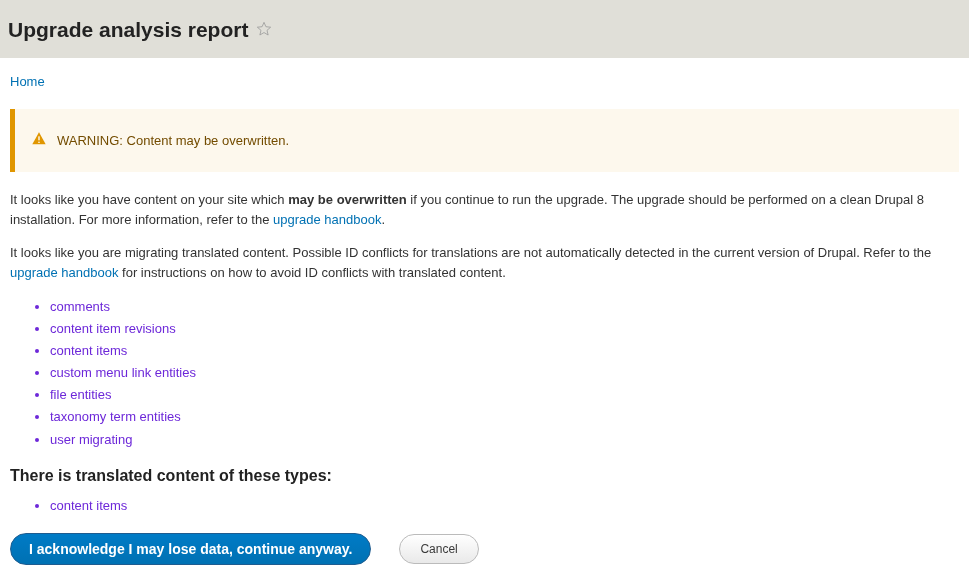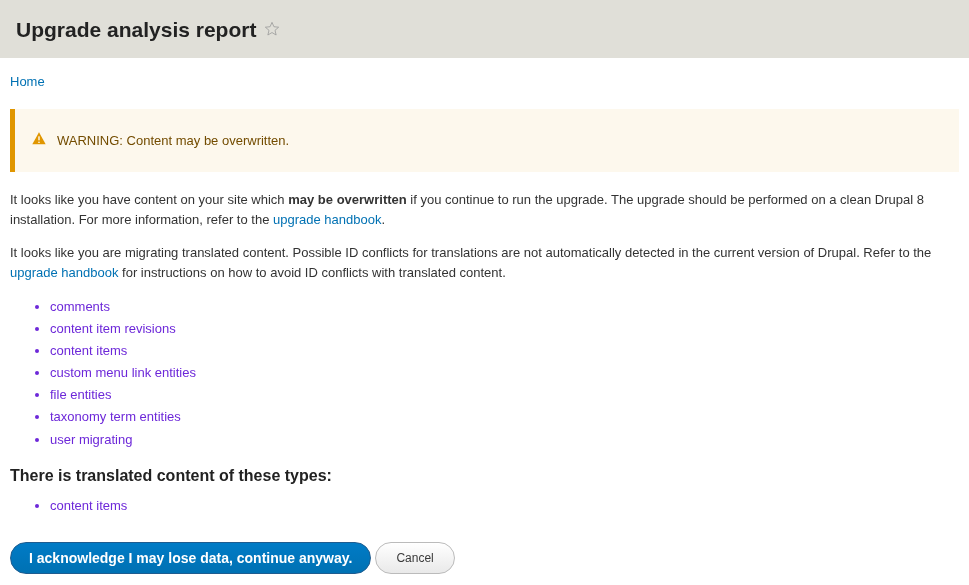--- a/index.html
+++ b/index.html
@@ -5,21 +5,21 @@
     * { box-sizing: border-box; margin: 0; padding: 0; }
     body {
       font-family: "Lucida Grande", "Lucida Sans Unicode", Verdana, sans-serif;
       font-size: 13px;
       color: #333;
       background: #fff;
       width: 969px;
     }
     .header {
       background: #e0dfd8;
-      padding: 18px 16px 16px;
+      padding: 18px 8px 16px;
     }
     .header h1 {
       font-size: 21px;
       font-weight: bold;
       color: #222;
       display: flex;
       align-items: center;
       gap: 8px;
     }
     .star-icon {
@@ -81,22 +81,23 @@
       padding-left: 40px;
       margin-bottom: 16px;
     }
     ul.bullet li {
       font-size: 13px;
       line-height: 1.7;
       color: #6d28d9;
     }
     .actions {
       display: flex;
-      gap: 4px;
-      margin-top: 25px;
+      gap: 28px;
+      margin-top: 16px;
+      align-items: center;
     }
     .btn-primary {
       background: #0071b3;
       background: linear-gradient(#007bc6, #0071b3);
       color: #fff;
       border: 1px solid #1e5c90;
       border-radius: 20px;
       padding: 7px 18px;
       font-size: 14px;
       font-weight: bold;

